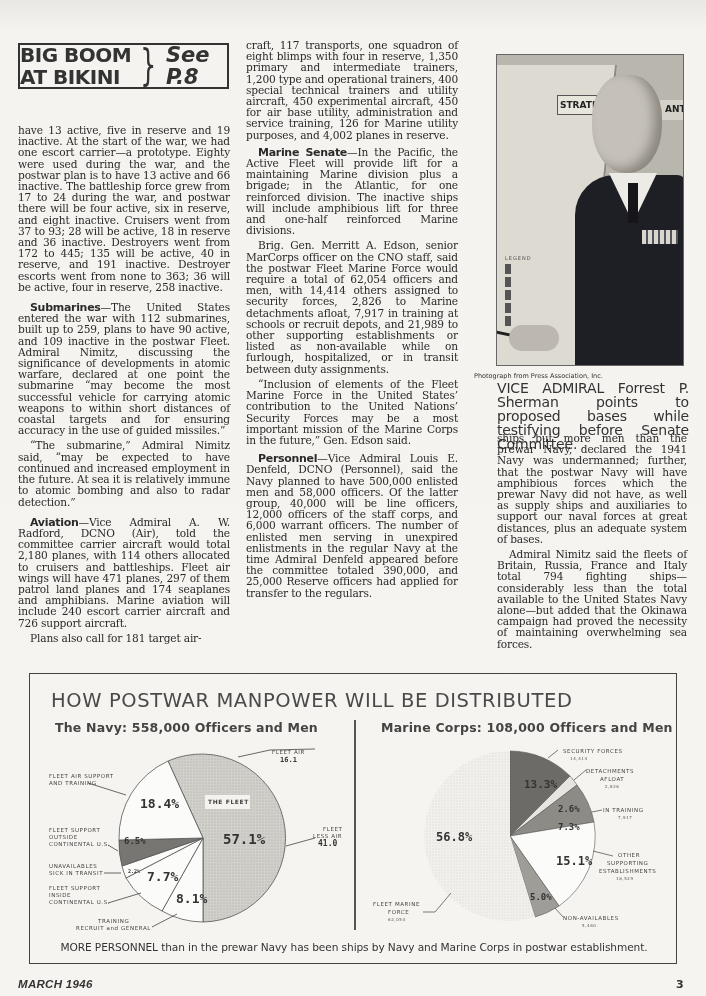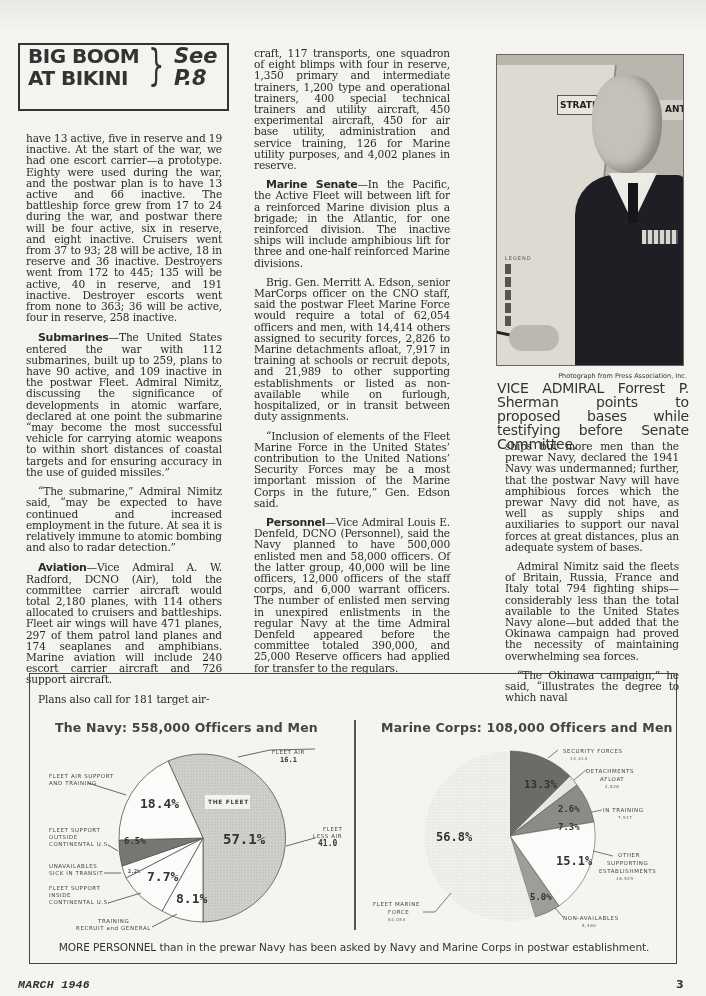--- a/index.html
+++ b/index.html
@@ -1,66 +1,66 @@
 <!DOCTYPE html>
 <html><head>
 <meta charset="utf-8">
 <style>
   * { box-sizing: border-box; margin: 0; padding: 0; }
   html, body { width: 706px; height: 996px; background: #f3f2ee; overflow: hidden; }
   body { position: relative; font-family: "DejaVu Serif", serif; color: #2a2a2a; }
   .page { position: absolute; inset: 0; background: linear-gradient(180deg,#e9e8e4 0,#f4f3ef 30px,#f5f4f0 100%); }
 
   .col { position: absolute; font-size: 10.6px; line-height: 11.2px; text-align: justify; letter-spacing: -0.15px; }
-  .col p { margin: 8px; text-indent: 12px; }
+  .col p { margin: 0; text-indent: 12px; }
   .col p + p { margin-top: 4px; }
   .col p.noindent { text-indent: 0; }
   .runin { font-family: "DejaVu Sans", sans-serif; font-weight: bold; font-size: 11px; letter-spacing: -0.3px; }
 
   #col1 { left: 18px; top: 125px; width: 212px; }
   #col2 { left: 246px; top: 40px; width: 212px; }
   #col3 { left: 497px; top: 433px; width: 190px; }
 
-  .bigboom { position: absolute; left: 18px; top: 43px; width: 211px; height: 68px; border: 2px solid #333; display: flex; padding-left: 8px; }
+  .bigboom { position: absolute; left: 18px; top: 43px; width: 211px; height: 46px; border: 2px solid #333; display: flex; align-items: center; padding-left: 0; }
   .bigboom .bb-title { font-family: "DejaVu Sans", sans-serif; font-weight: bold; font-size: 20px; line-height: 22px; color: #333; letter-spacing: -0.5px; }
   .bigboom .brace { font-family: "DejaVu Sans", sans-serif; font-size: 42px; line-height: 42px; color: #333; margin: 0 4px 0 4px; transform: scaleX(0.6); }
   .bigboom .see { font-family: "DejaVu Sans", sans-serif; font-style: italic; font-weight: bold; font-size: 21px; line-height: 22px; color: #333; }
 
   .photo { position: absolute; left: 496px; top: 54px; width: 188px; height: 312px; background: #b9b6ae; overflow: hidden; border: 1px solid #666; }
   .photo .map { position: absolute; left: 0; top: 10px; width: 120px; height: 300px; background: #dddad2; border-right: 2px solid #8d8a83; transform: skewX(-6deg); transform-origin: top left; }
   .photo .banner { position: absolute; left: 60px; top: 40px; width: 40px; height: 20px; background: #e8e5dc; border: 1px solid #555; font: bold 9px "DejaVu Sans", sans-serif; color: #222; padding: 4px 2px; }
   .photo .banner2 { position: absolute; right: 0; top: 45px; width: 20px; height: 20px; background: #d4d1c8; font: bold 9px "DejaVu Sans", sans-serif; color: #222; padding: 4px 18px; }
   .photo .legend { position: absolute; left: 8px; top: 200px; width: 60px; font: 5px "DejaVu Sans", sans-serif; color: #555; letter-spacing: 1px; }
   .photo .legend span { display: block; height: 10px; border-left: 6px solid #555; margin-top: 3px; padding-left: 3px; }
   .photo .uniform { position: absolute; left: 78px; top: 120px; width: 112px; height: 200px; background: #1e1f25; border-radius: 40px 10px 0 0; }
   .photo .collar { position: absolute; left: 112px; top: 118px; width: 48px; height: 40px; background: #ecebe6; clip-path: polygon(0 0,100% 0,60% 100%,40% 100%); }
   .photo .tie { position: absolute; left: 131px; top: 128px; width: 10px; height: 40px; background: #16161a; }
   .photo .head { position: absolute; left: 95px; top: 20px; width: 70px; height: 98px; background: #c5c1b9; border-radius: 44% 44% 48% 48%; box-shadow: inset -8px -4px 12px #8a867e; }
   .photo .ribbons { position: absolute; left: 145px; top: 175px; width: 36px; height: 14px; background: repeating-linear-gradient(90deg,#d9d6cf 0 4px,#52525a 4px 6px); }
   .photo .hand { position: absolute; left: 12px; top: 270px; width: 50px; height: 26px; background: #bcb8af; border-radius: 14px; }
   .photo .pointer { position: absolute; left: -10px; top: 280px; width: 60px; height: 3px; background: #222; transform: rotate(12deg); }
 
-  .credit { position: absolute; left: 497px; top: 372px; width: 190px; text-align: right; font: 6.5px "DejaVu Sans", sans-serif; color: #333; }
+  .credit { position: absolute; left: 474px; top: 372px; width: 190px; font: 6.5px "DejaVu Sans", sans-serif; color: #333; }
   .caption { position: absolute; left: 497px; top: 381px; width: 192px; font-family: "DejaVu Sans", sans-serif; font-size: 14px; line-height: 14px; color: #333; text-align: justify; letter-spacing: -0.2px; }
   .caption .cap-name { font-weight: normal; }
 
   .chartbox { position: absolute; left: 29px; top: 673px; width: 648px; height: 291px; border: 1.5px solid #444; }
   .chart-title { position: absolute; left: 51px; top: 689px; font-family: "DejaVu Sans", sans-serif; font-size: 19.5px; color: #4a4a4a; letter-spacing: 0.6px; }
   .sub-title { position: absolute; font-family: "DejaVu Sans", sans-serif; font-weight: bold; font-size: 12.5px; color: #444; letter-spacing: 0.2px; }
   #navy-sub { left: 55px; top: 720px; }
   #mc-sub { left: 381px; top: 720px; }
   .divider { position: absolute; left: 354px; top: 720px; width: 1.5px; height: 210px; background: #555; }
   .chart-footer { position: absolute; left: 36px; top: 941px; width: 636px; text-align: center; font-family: "DejaVu Sans", sans-serif; font-size: 10.6px; color: #333; letter-spacing: -0.1px; }
 
   svg.pie { position: absolute; overflow: visible; }
   .plbl { font-family: "DejaVu Sans", sans-serif; font-size: 5.5px; fill: #444; letter-spacing: 0.6px; }
   .pnum { font-family: "DejaVu Sans", sans-serif; font-size: 4px; fill: #555; letter-spacing: 0.6px; }
   .pval { font-family: "DejaVu Sans Mono", monospace; font-weight: bold; fill: #333; }
 
-  .footer-left { position: absolute; left: 18px; top: 978px; font-family: Liberation Mono, monospace; font-weight: bold; font-style: italic; font-size: 11.5px; color: #333; letter-spacing: 0.3px; }
+  .footer-left { position: absolute; left: 18px; top: 978px; font-family: Liberation Sans, sans-serif; font-weight: bold; font-style: italic; font-size: 11.5px; color: #333; letter-spacing: 0.3px; }
   .footer-right { position: absolute; left: 676px; top: 978px; font-family: "DejaVu Sans", sans-serif; font-weight: bold; font-size: 11px; color: #333; }
 </style>
 </head>
 <body>
 
 <div class="page">
 
   <div class="bigboom">
     <div>
       <div class="bb-title">BIG BOOM</div>
@@ -76,21 +76,21 @@
   <div class="col" id="col1">
     <p class="noindent">have 13 active, five in reserve and 19 inactive. At the start of the war, we had one escort carrier—a prototype. Eighty were used during the war, and the postwar plan is to have 13 active and 66 inactive. The battleship force grew from 17 to 24 during the war, and postwar there will be four active, six in reserve, and eight inactive. Cruisers went from 37 to 93; 28 will be active, 18 in reserve and 36 inactive. Destroyers went from 172 to 445; 135 will be active, 40 in reserve, and 191 inactive. Destroyer escorts went from none to 363; 36 will be active, four in reserve, 258 inactive.</p>
     <p style="margin-top:9px"><span class="runin">Submarines</span><span>—The United States entered the war with 112 submarines, built up to 259, plans to have 90 active, and 109 inactive in the postwar Fleet. Admiral Nimitz, discussing the significance of developments in atomic warfare, declared at one point the submarine “may become the most successful vehicle for carrying atomic weapons to within short distances of coastal targets and for ensuring accuracy in the use of guided missiles.”</span></p>
     <p>“The submarine,” Admiral Nimitz said, “may be expected to have continued and increased employment in the future. At sea it is relatively immune to atomic bombing and also to radar detection.”</p>
     <p style="margin-top:9px"><span class="runin">Aviation</span><span>—Vice Admiral A. W. Radford, DCNO (Air), told the committee carrier aircraft would total 2,180 planes, with 114 others allocated to cruisers and battleships. Fleet air wings will have 471 planes, 297 of them patrol land planes and 174 seaplanes and amphibians. Marine aviation will include 240 escort carrier aircraft and 726 support aircraft.</span></p>
     <p>Plans also call for 181 target air-</p>
   </div>
 
   <div class="col" id="col2">
     <p class="noindent">craft, 117 transports, one squadron of eight blimps with four in reserve, 1,350 primary and intermediate trainers, 1,200 type and operational trainers, 400 special technical trainers and utility aircraft, 450 experimental aircraft, 450 for air base utility, administration and service training, 126 for Marine utility purposes, and 4,002 planes in reserve.</p>
-    <p style="margin-top:6px"><span class="runin">Marine Senate</span><span>—In the Pacific, the Active Fleet will between lift for a reinforced Marine division plus a brigade; in the Atlantic, for one reinforced division. The inactive ships will include amphibious lift for three and one-half reinforced Marine divisions.</span></p>
+    <p style="margin-top:6px"><span class="runin">Marine Senate</span><span>—In the Pacific, the Active Fleet will provide lift for a maintaining Marine division plus a brigade; in the Atlantic, for one reinforced division. The inactive ships will include amphibious lift for three and one-half reinforced Marine divisions.</span></p>
     <p>Brig. Gen. Merritt A. Edson, senior MarCorps officer on the CNO staff, said the postwar Fleet Marine Force would require a total of 62,054 officers and men, with 14,414 others assigned to security forces, 2,826 to Marine detachments afloat, 7,917 in training at schools or recruit depots, and 21,989 to other supporting establishments or listed as non-available while on furlough, hospitalized, or in transit between duty assignments.</p>
     <p>“Inclusion of elements of the Fleet Marine Force in the United States’ contribution to the United Nations’ Security Forces may be a most important mission of the Marine Corps in the future,” Gen. Edson said.</p>
     <p style="margin-top:7px"><span class="runin">Personnel</span><span>—Vice Admiral Louis E. Denfeld, DCNO (Personnel), said the Navy planned to have 500,000 enlisted men and 58,000 officers. Of the latter group, 40,000 will be line officers, 12,000 officers of the staff corps, and 6,000 warrant officers. The number of enlisted men serving in unexpired enlistments in the regular Navy at the time Admiral Denfeld appeared before the committee totaled 390,000, and 25,000 Reserve officers had applied for transfer to the regulars.</span></p>
   </div>
 
   <div class="photo">
     <div class="map"></div>
     <div class="banner">STRATE</div>
     <div class="banner2">ANT</div>
     <div class="legend">
@@ -108,24 +108,24 @@
     <div class="ribbons"></div>
     <div class="pointer"></div>
     <div class="hand"></div>
   </div>
   <div class="credit">Photograph from Press Association, Inc.</div>
   <div class="caption"><span class="cap-name">VICE ADMIRAL Forrest P. Sherman</span><span> points to proposed bases while testifying before Senate Committee.</span></div>
 
   <div class="col" id="col3">
     <p class="noindent">ships but more men than the prewar Navy, declared the 1941 Navy was undermanned; further, that the postwar Navy will have amphibious forces which the prewar Navy did not have, as well as supply ships and auxiliaries to support our naval forces at great distances, plus an adequate system of bases.</p>
     <p>Admiral Nimitz said the fleets of Britain, Russia, France and Italy total 794 fighting ships—considerably less than the total available to the United States Navy alone—but added that the Okinawa campaign had proved the necessity of maintaining overwhelming sea forces.</p>
-    <p style="margin-top:7px">“The Okinawa campaign,” he said, “illustrates the degree to which naval</p>
   </div>
 
   <div class="chartbox"></div>
+  <div class="chart-title">HOW POSTWAR MANPOWER WILL BE DISTRIBUTED</div>
   <div class="sub-title" id="navy-sub">The Navy: 558,000 Officers and Men</div>
   <div class="sub-title" id="mc-sub">Marine Corps: 108,000 Officers and Men</div>
   <div class="divider"></div>
 
   <svg class="pie" style="left:40px;top:740px" width="310" height="200" viewBox="0 0 310 200">
     <defs>
       <pattern id="dots" width="3" height="3" patternUnits="userSpaceOnUse">
           <rect width="3" height="3" fill="#d2d0ca"></rect>
           <circle cx="1" cy="1" r="0.6" fill="#a9a7a1"></circle>
         </pattern>
@@ -207,17 +207,17 @@
     <text class="pnum" x="256" y="140">16,529</text>
     <polyline points="195,168 203,177" fill="none" stroke="#444" stroke-width="0.7"></polyline>
     <text class="plbl" x="203" y="180">NON-AVAILABLES</text>
     <text class="pnum" x="222" y="187">5,460</text>
     <polyline points="91,153 75,172 63,172" fill="none" stroke="#444" stroke-width="0.7"></polyline>
     <text class="plbl" x="13" y="166">FLEET MARINE</text>
     <text class="plbl" x="28" y="174">FORCE</text>
     <text class="pnum" x="28" y="181">62,054</text>
   </svg>
 
-  <div class="chart-footer">MORE PERSONNEL than in the prewar Navy has been asked by Navy and Marine Corps in postwar establishment.</div>
+  <div class="chart-footer">MORE PERSONNEL than in the prewar Navy has been ships by Navy and Marine Corps in postwar establishment.</div>
 
   <div class="footer-left">MARCH 1946</div>
   <div class="footer-right">3</div>
 </div>
 
 </body></html>

